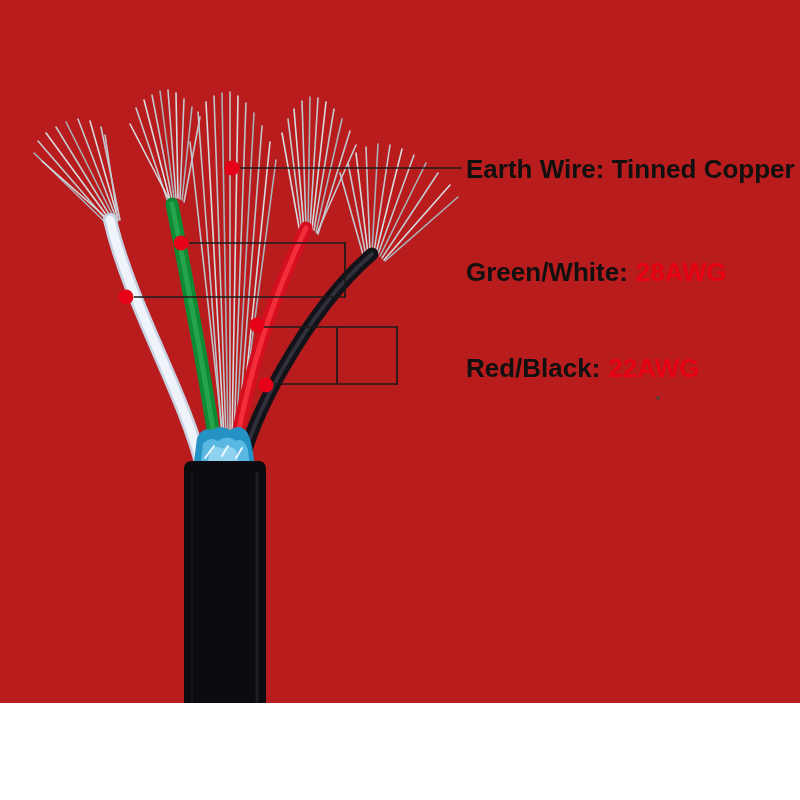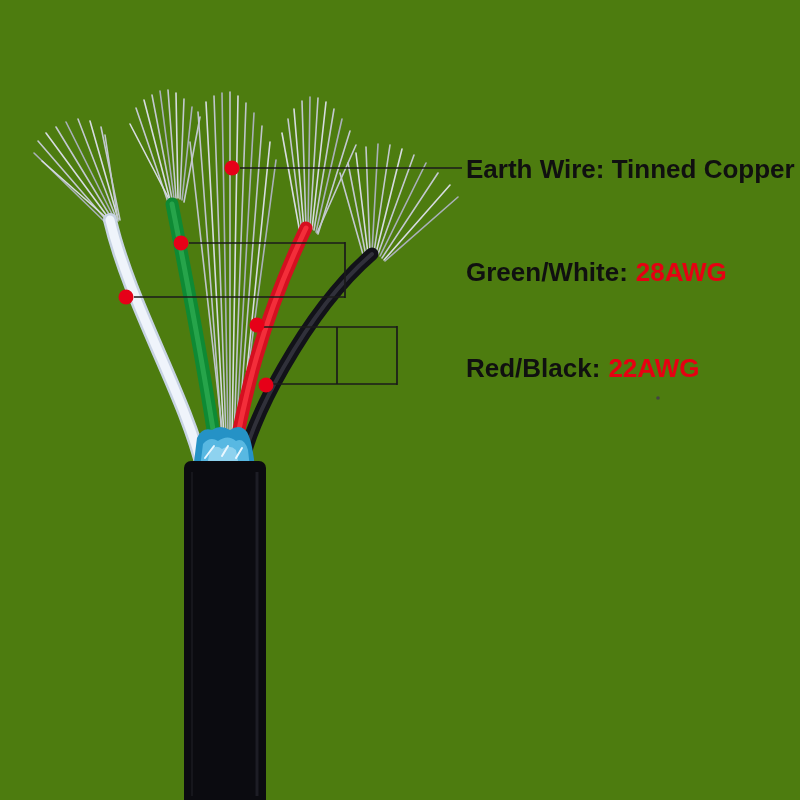--- a/index.html
+++ b/index.html
@@ -3,22 +3,22 @@
 <meta charset="utf-8">
 <style>
   html, body {
     margin: 0;
     padding: 0;
     background: #ffffff;
   }
   .stage {
     position: relative;
     width: 800px;
-    height: 800px;
-    background: #4d7c0f;
+    height: 703px;
+    background: #b91c1c;
     overflow: hidden;
   }
   svg {
     display: block;
   }
   svg text {
     font-family: "Liberation Sans", sans-serif;
     font-weight: 600;
     font-size: 26px;
     fill: #101010;

